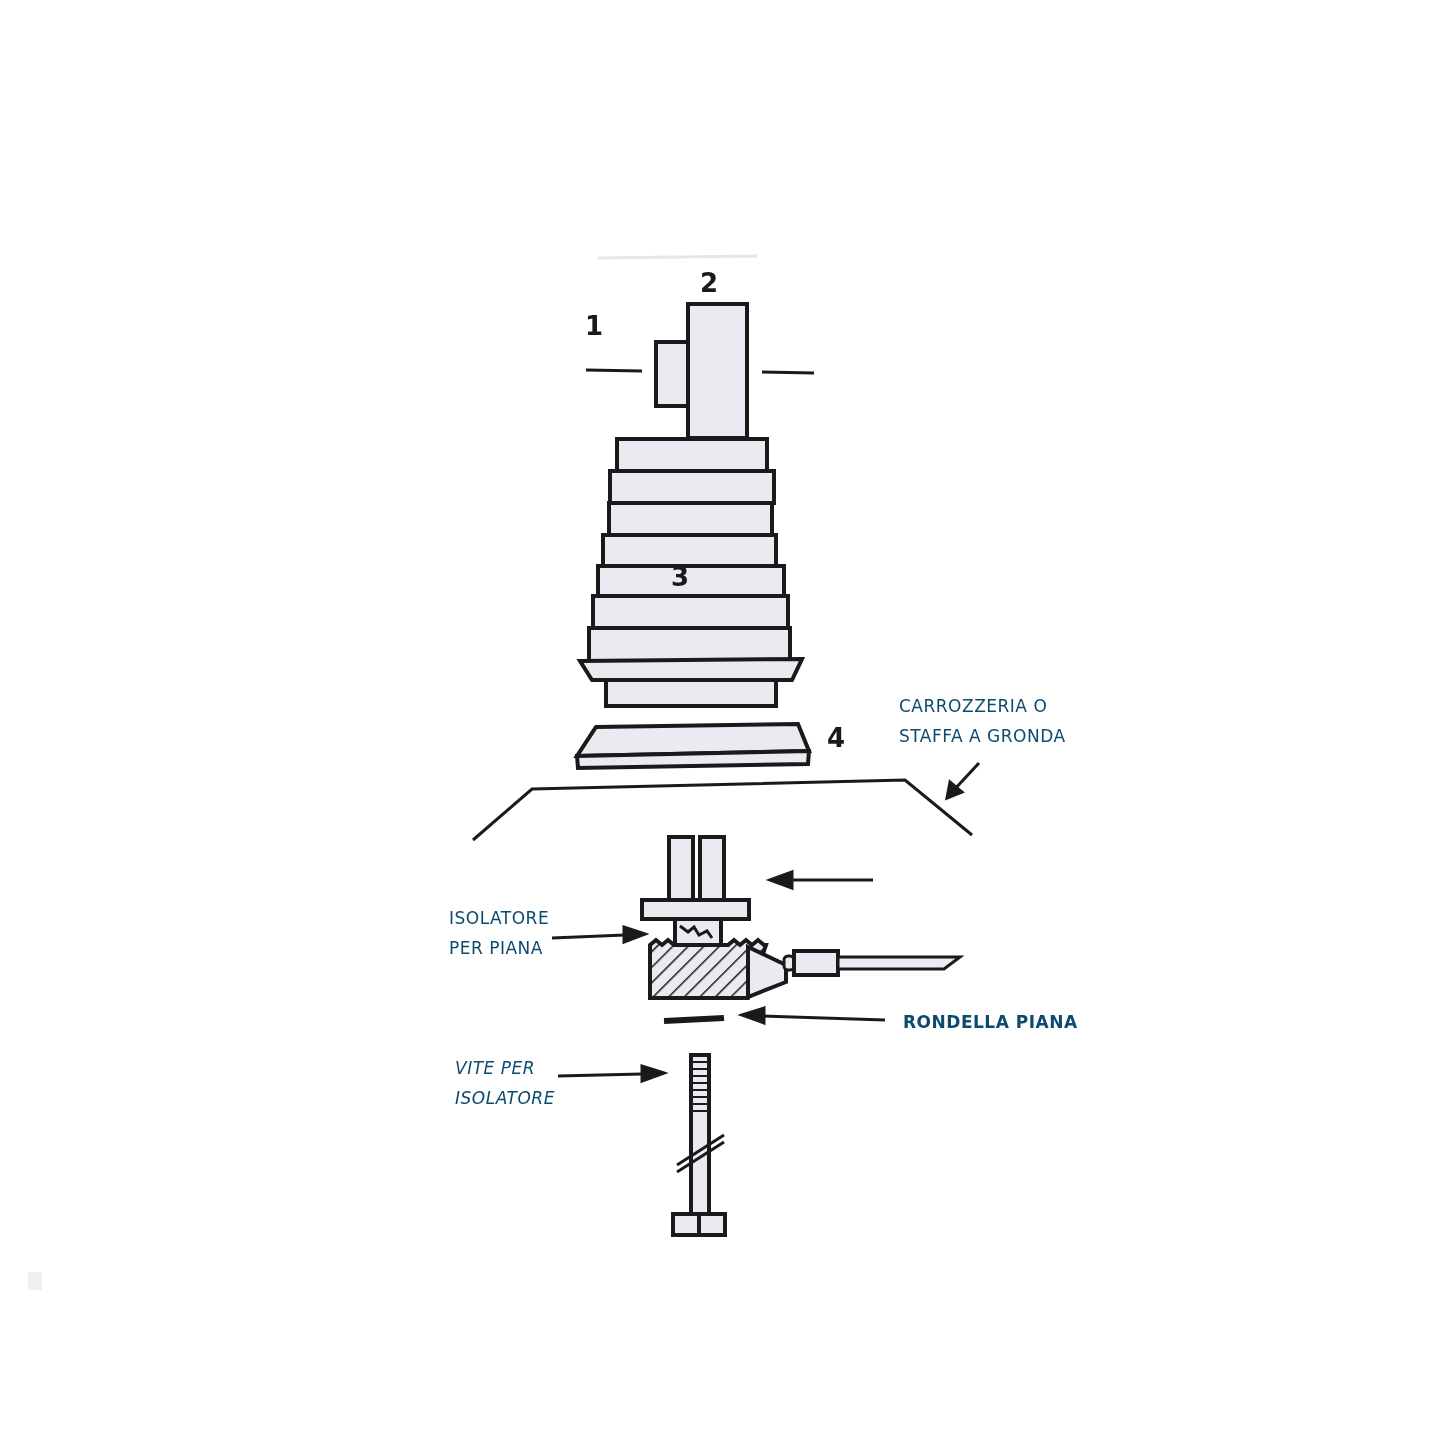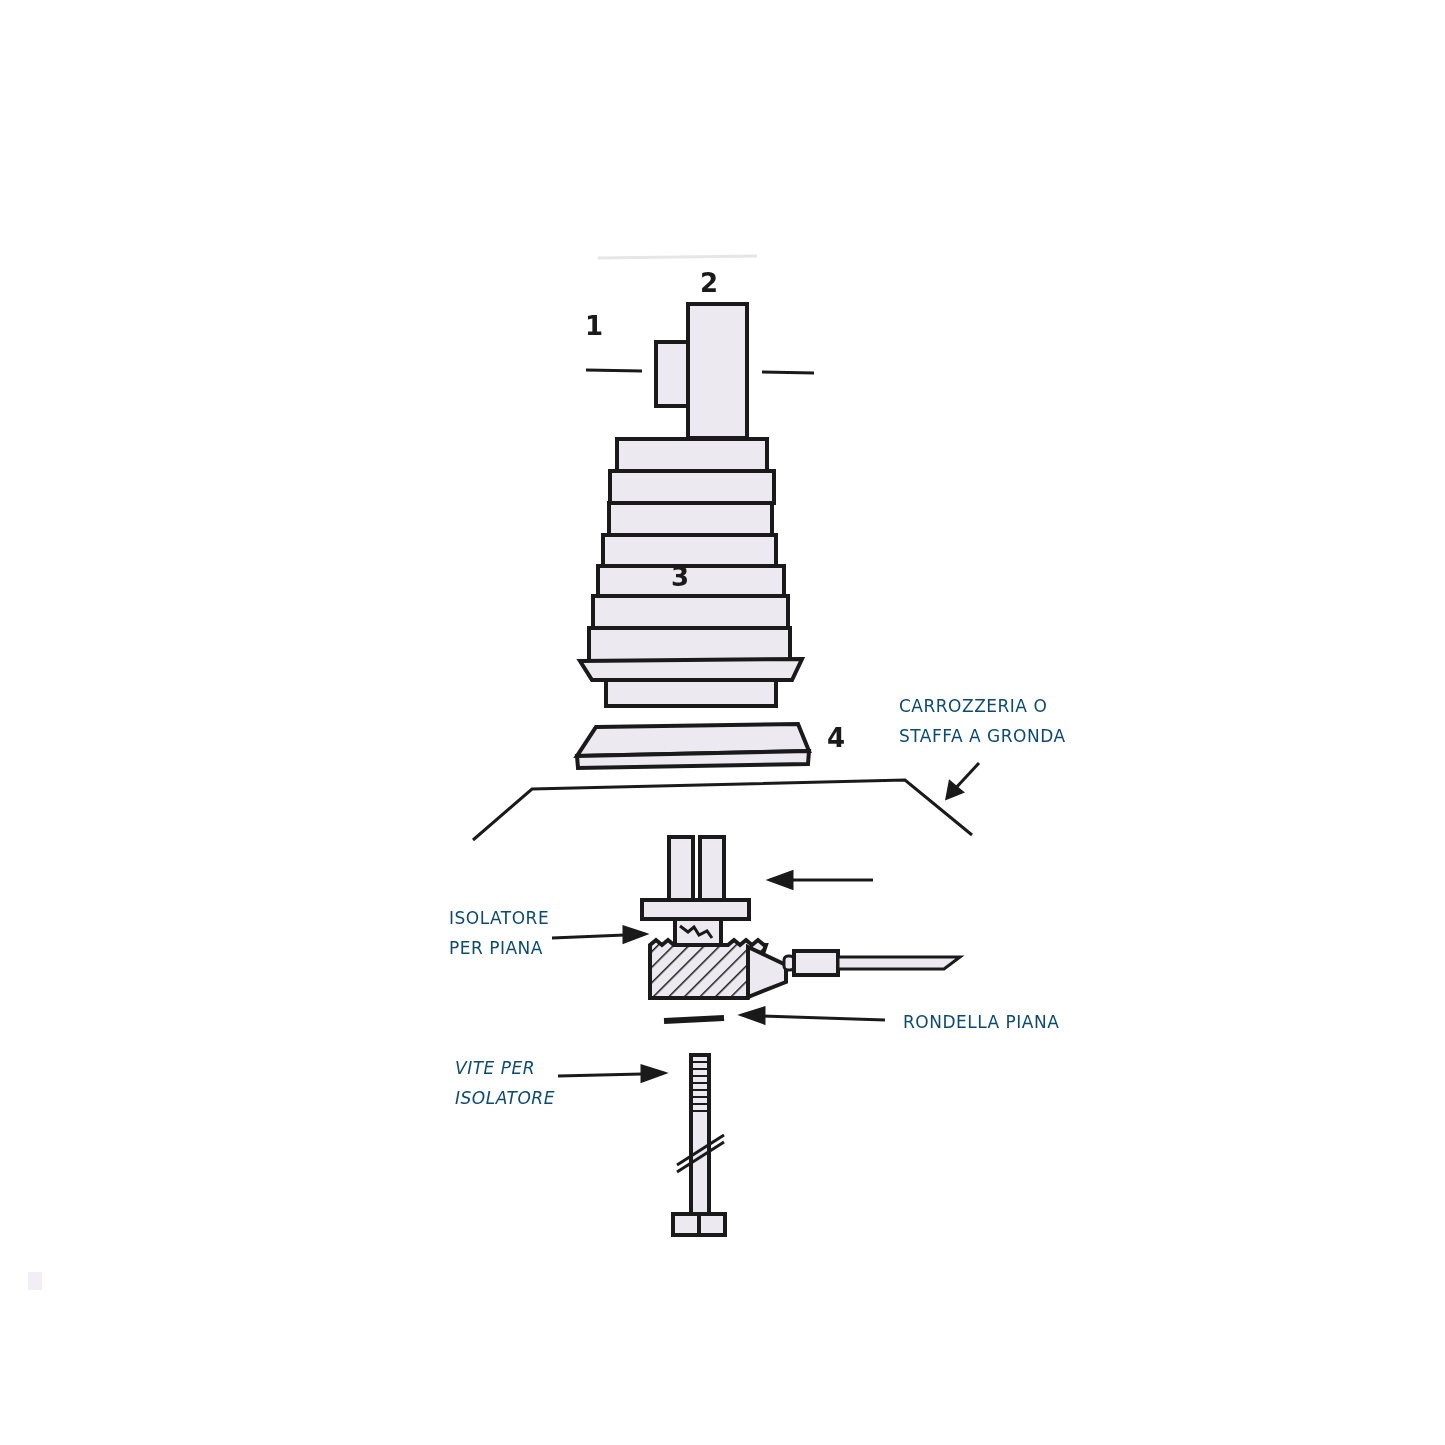--- a/index.html
+++ b/index.html
@@ -121,21 +121,21 @@
     <div>CARROZZERIA O</div>
     <div>STAFFA A GRONDA</div>
   </div>
 
 
   <div class="lbl" style="left:449px;top:903px;">
     <div>ISOLATORE</div>
     <div>PER PIANA</div>
   </div>
 
-  <div class="lbl" style="left:903px;top:1007px;">
+  <div class="lbl" style="left:903px;top:1007px;font-weight:bold;">
     <div>RONDELLA PIANA</div>
   </div>
 
   <div class="lbl" style="left:455px;top:1053px;font-style:italic;">
     <div>VITE PER</div>
     <div>ISOLATORE</div>
   </div>
 </div>
 
 </body></html>

